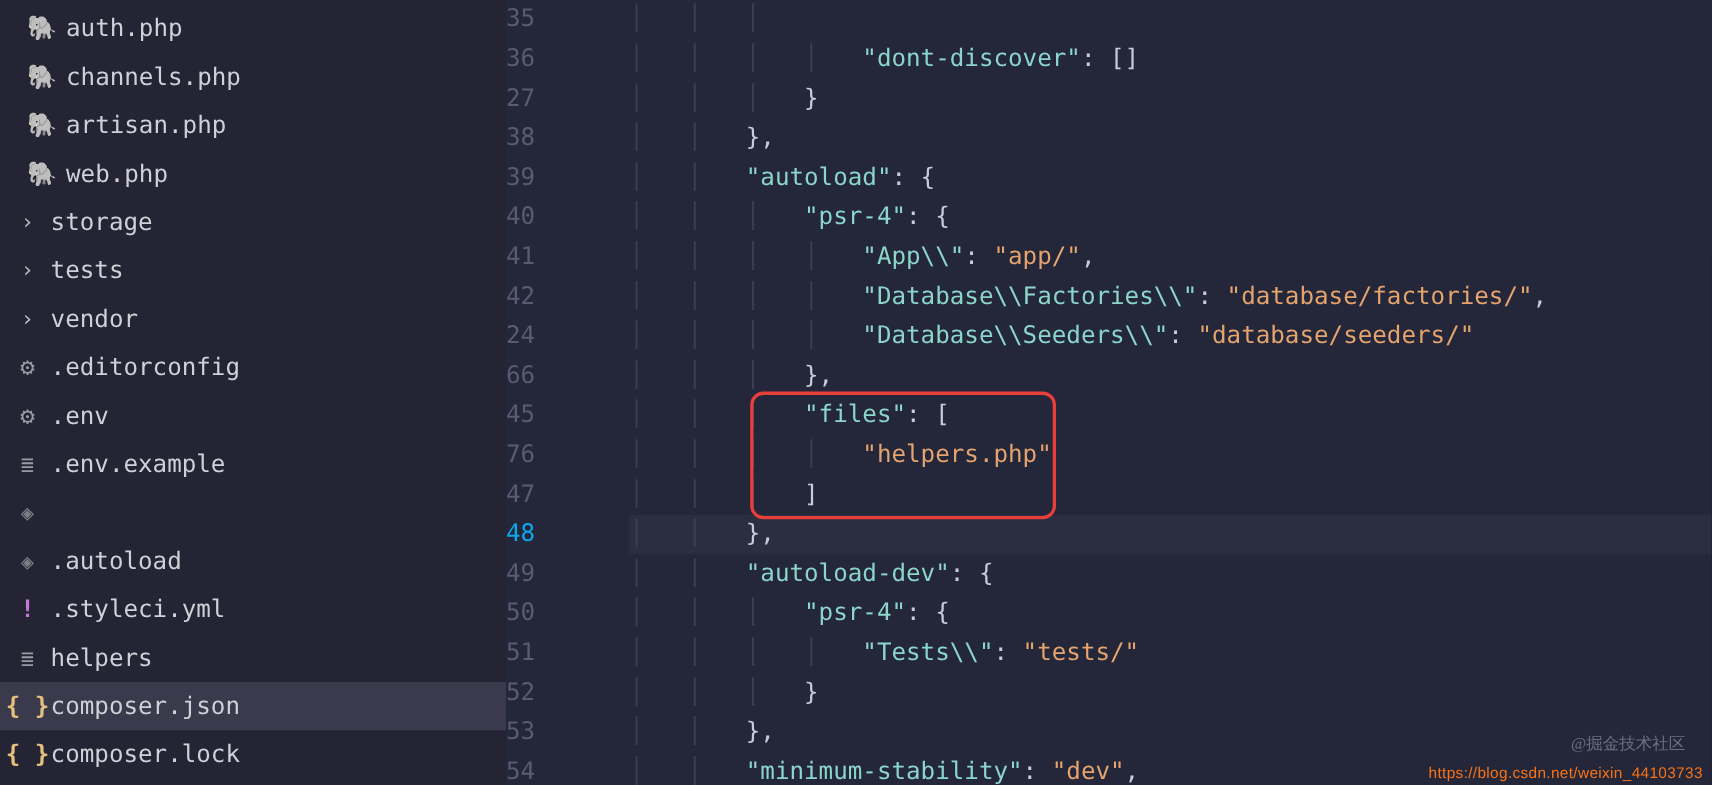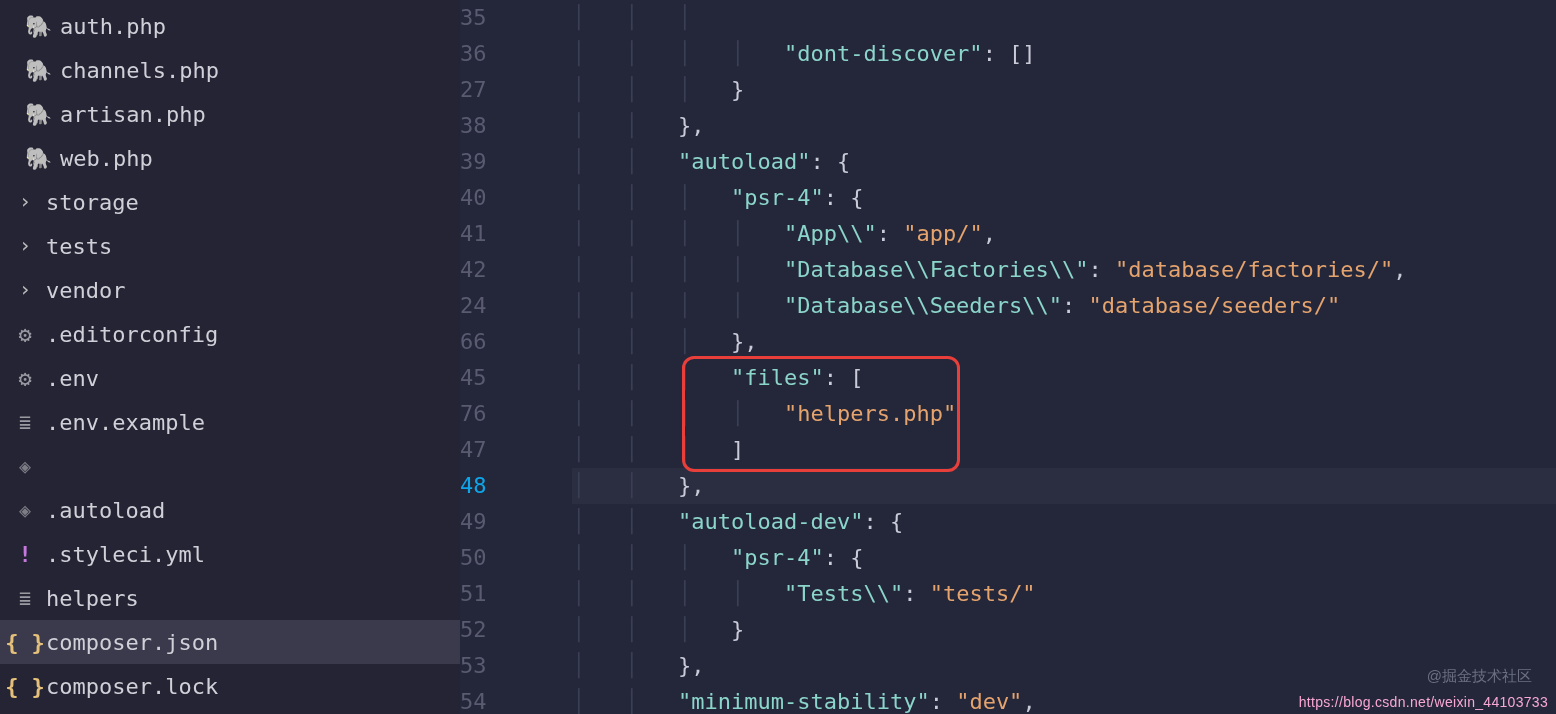--- a/index.html
+++ b/index.html
@@ -84,27 +84,27 @@
     border: 3px solid #e83f3b;
     border-radius: 12px;
     pointer-events: none;
   }
   .watermark-cn {
     position: absolute;
     right: 24px;
     bottom: 28px;
     color: #6c6f82;
     font-size: 15px;
-    font-family: Liberation Sans, sans-serif;
+    font-family: Liberation Serif, serif;
   }
   .watermark-url {
     position: absolute;
     right: 8px;
     bottom: 4px;
-    color: #f9a8d4;
+    color: #f97316;
     font-size: 14px;
     letter-spacing: 0.3px;
     font-family: -apple-system, sans-serif;
   }
 </style>
 </head>
 <body>
 
 <div class="sidebar" id="sidebar">
     <div class="tree-item indent-1">

